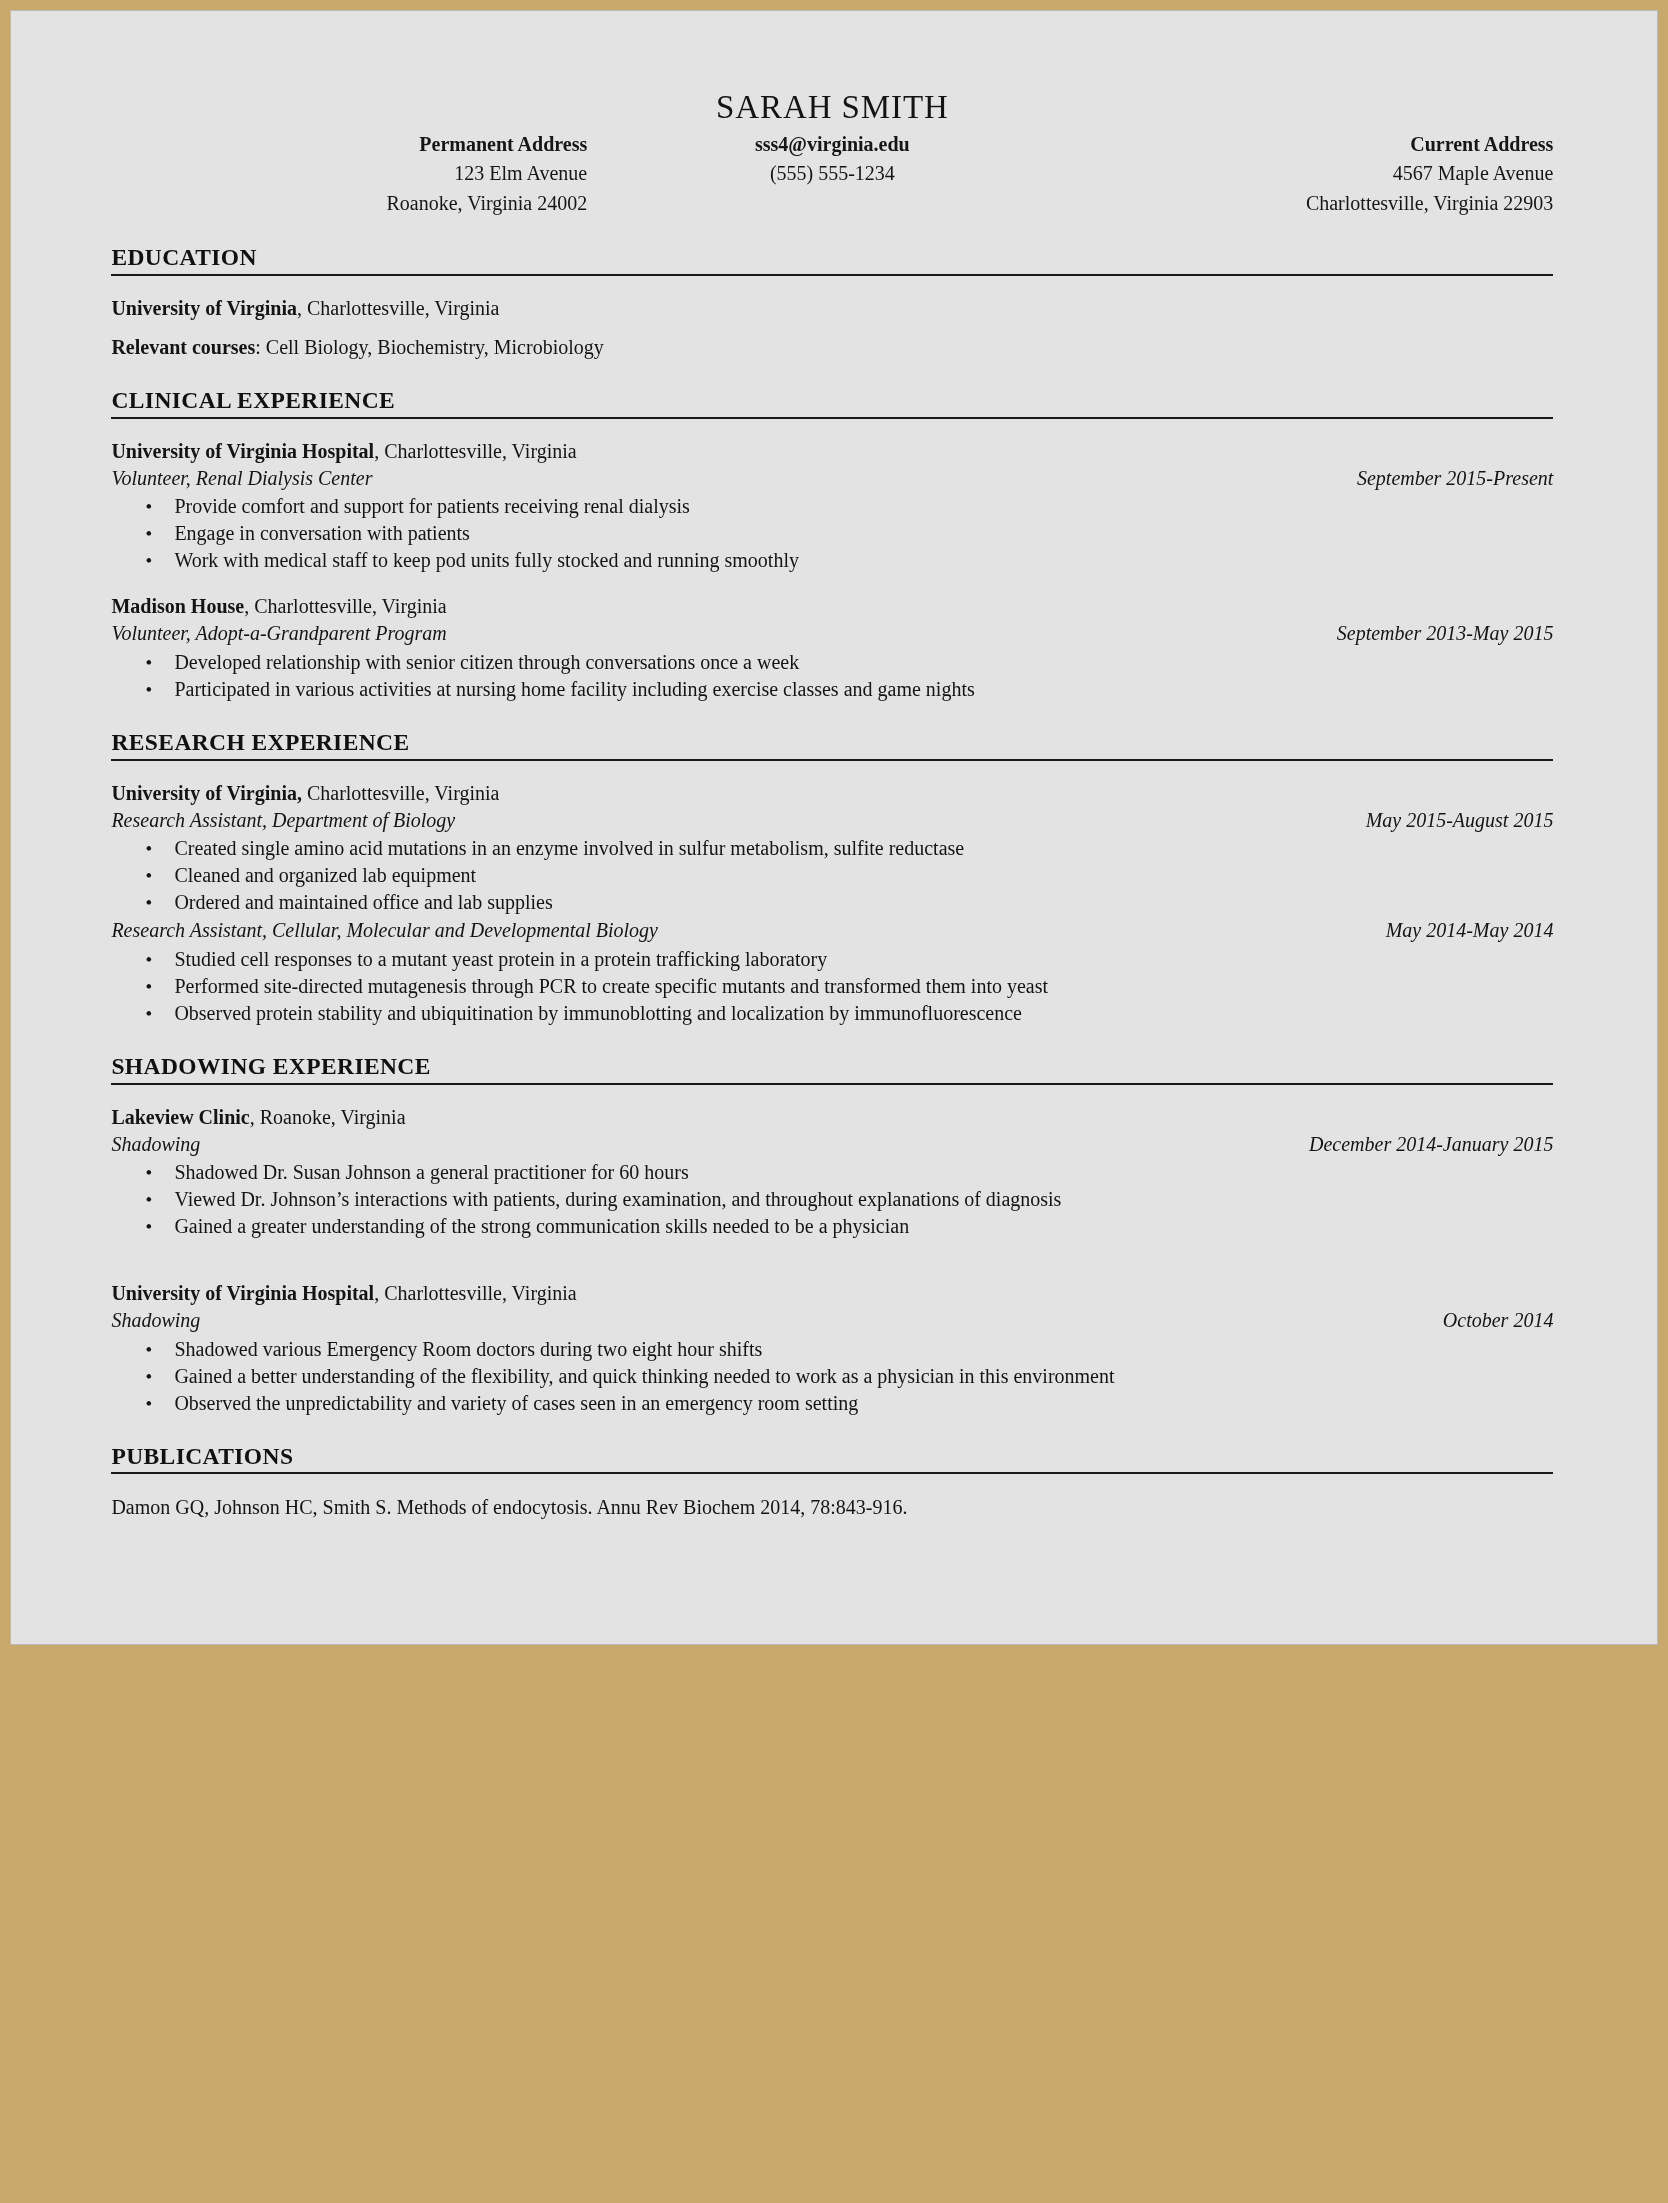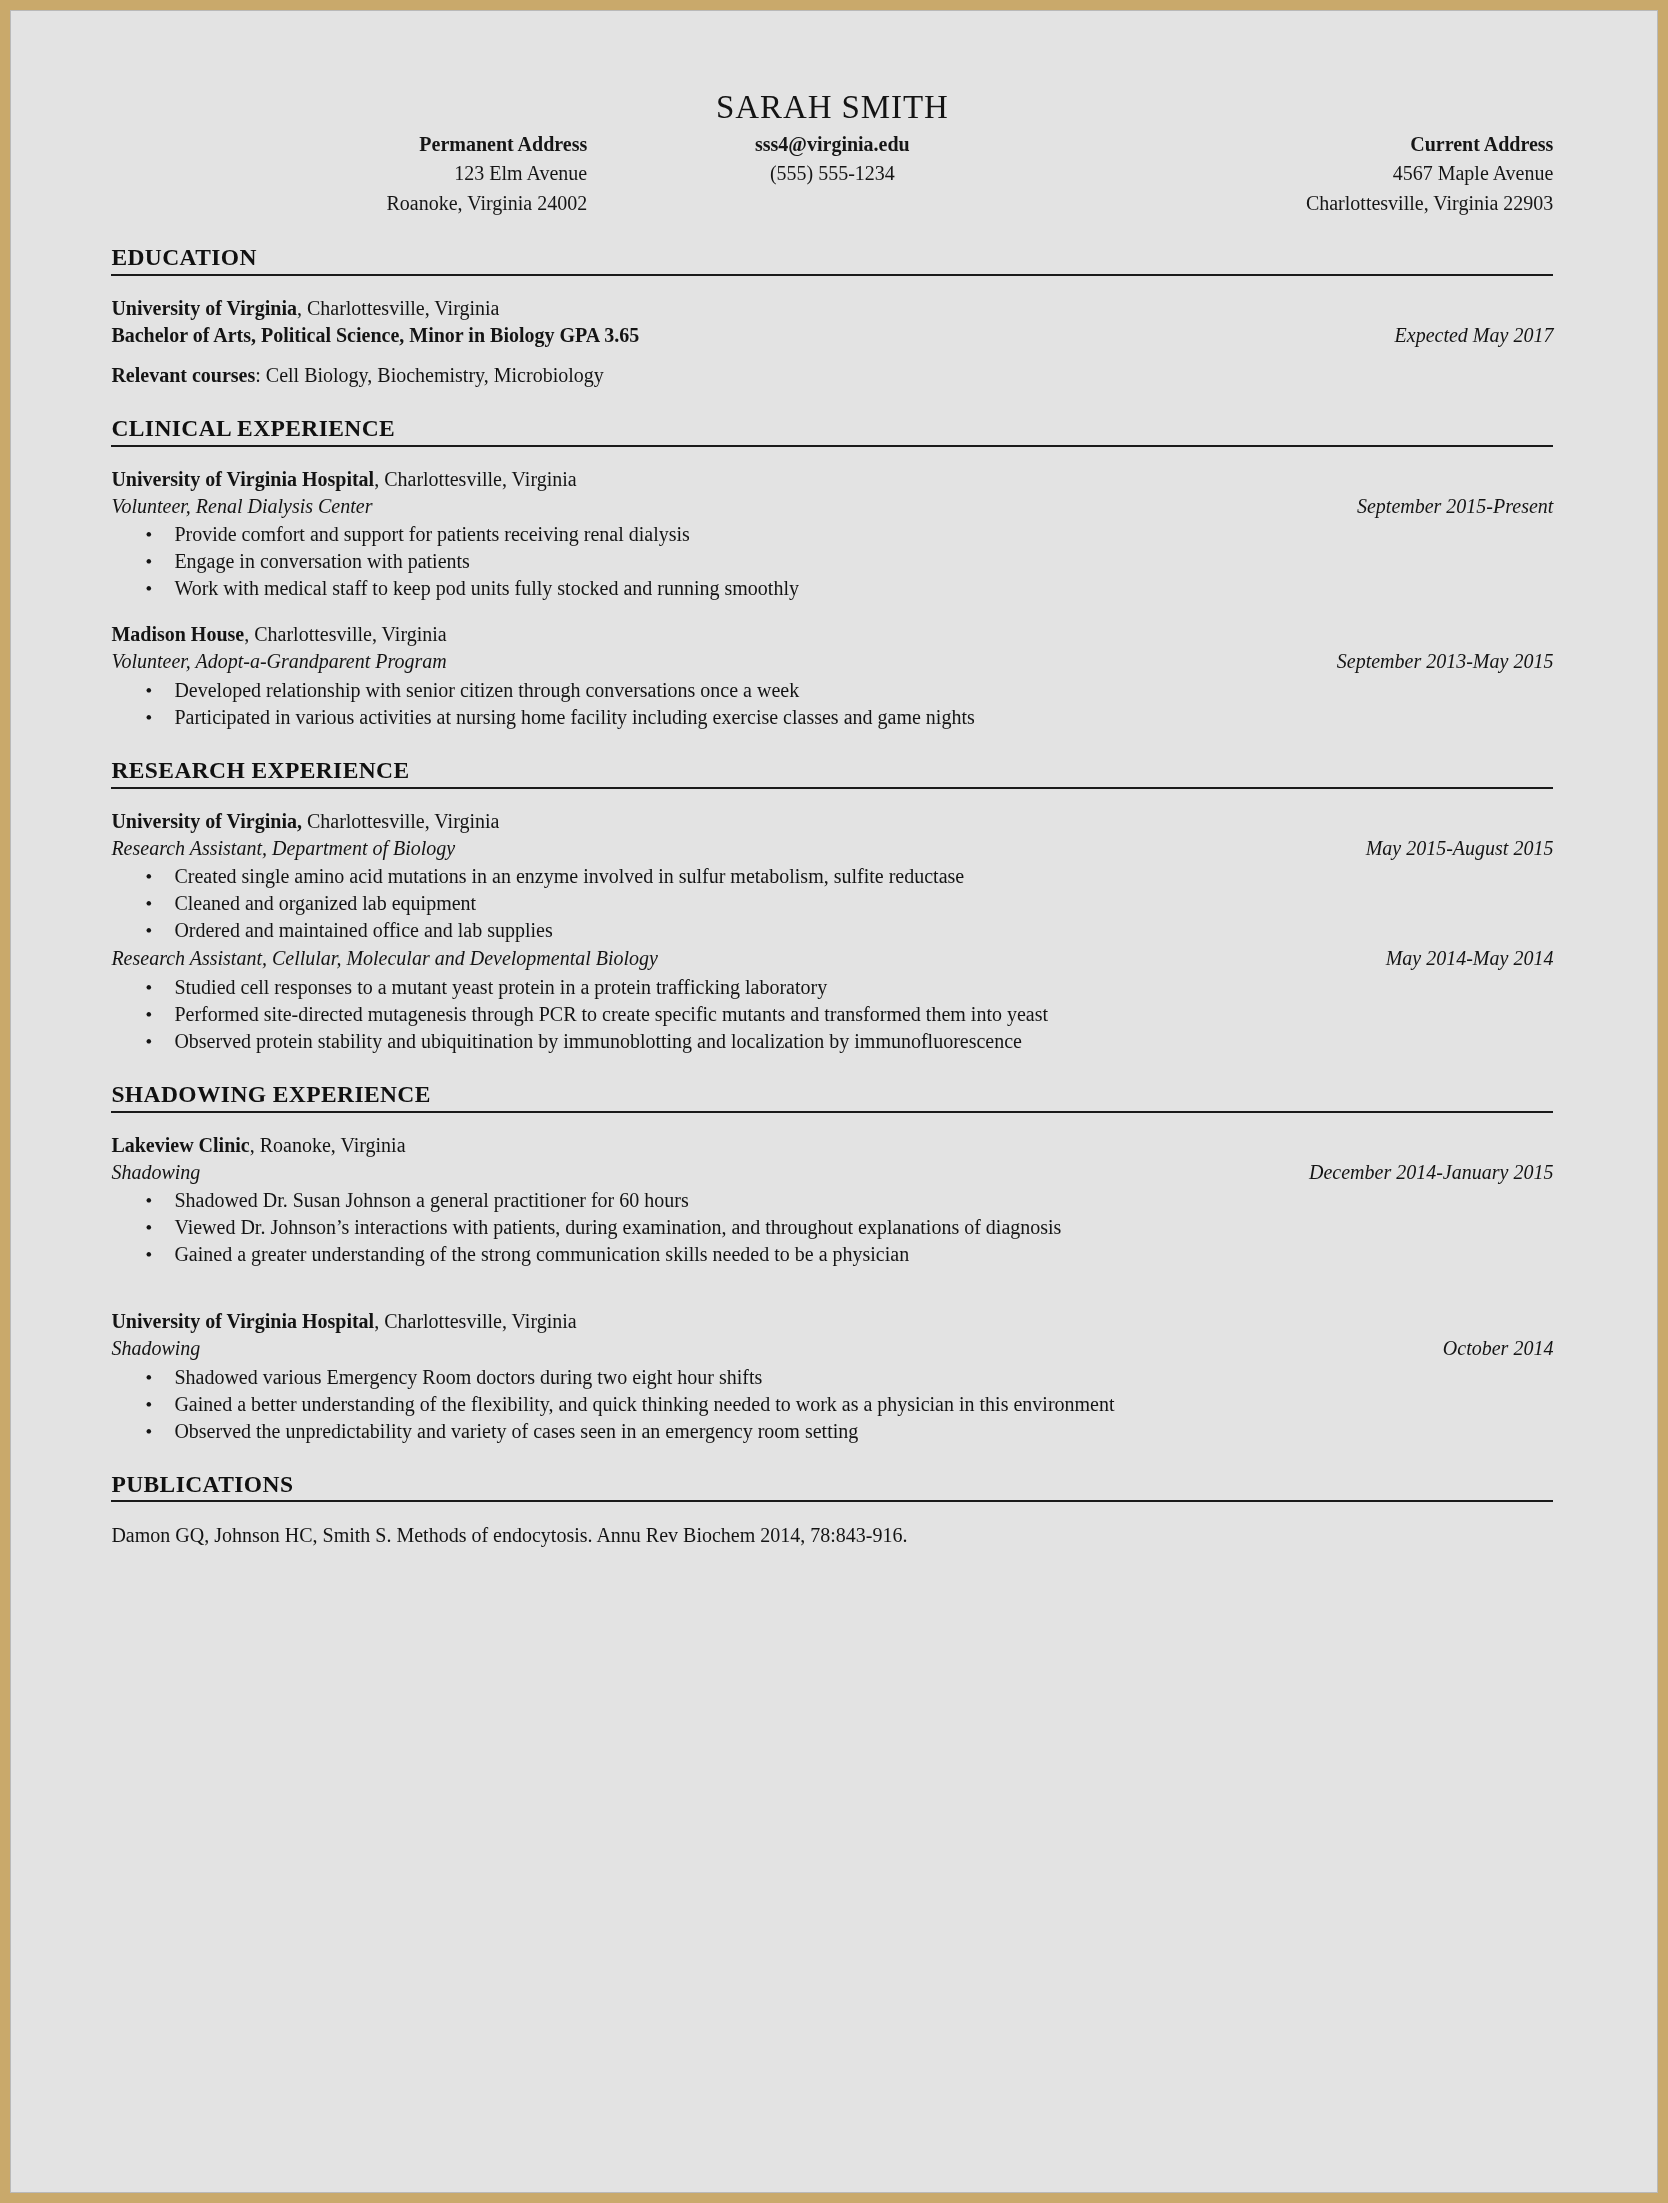--- a/index.html
+++ b/index.html
@@ -11,21 +11,21 @@
     height: 2204px;
     background: #c9a96b;
     font-family: "Liberation Serif", serif;
     overflow: hidden;
   }
   .page-frame {
     position: absolute;
     left: 10.4px;
     top: 10.4px;
     width: 1648px;
-    height: 2183px;
+    height: 1635px;
     background: #ef4444;
     border: 0.9px solid #b9b9b9;
     box-sizing: border-box;
   }
   .sheet {
     position: absolute;
     left: 0;
     top: 0;
     width: 100%;
     height: 100%;
@@ -150,24 +150,20 @@
         <div class="line">Charlottesville, Virginia 22903</div>
       </div>
     </div>
 
     <div class="section-title">EDUCATION</div>
     <hr class="rule">
     <div class="entry">
       <div class="entry-head">
         <b>University of Virginia</b><span>, Charlottesville, Virginia</span>
       </div>
-      <div class="role-row">
-        <div class="entry-head" style="font-weight:bold;">Bachelor of Arts, Political Science, Minor in Biology  GPA 3.65</div>
-        <div class="dates">Expected May 2017</div>
-      </div>
       <div class="plain-line tight">
         <b>Relevant courses</b><span>: Cell Biology, Biochemistry, Microbiology</span>
       </div>
     </div>
 
     <div class="section-title">CLINICAL EXPERIENCE</div>
     <hr class="rule">
 
     <div class="entry">
       <div class="entry-head">

